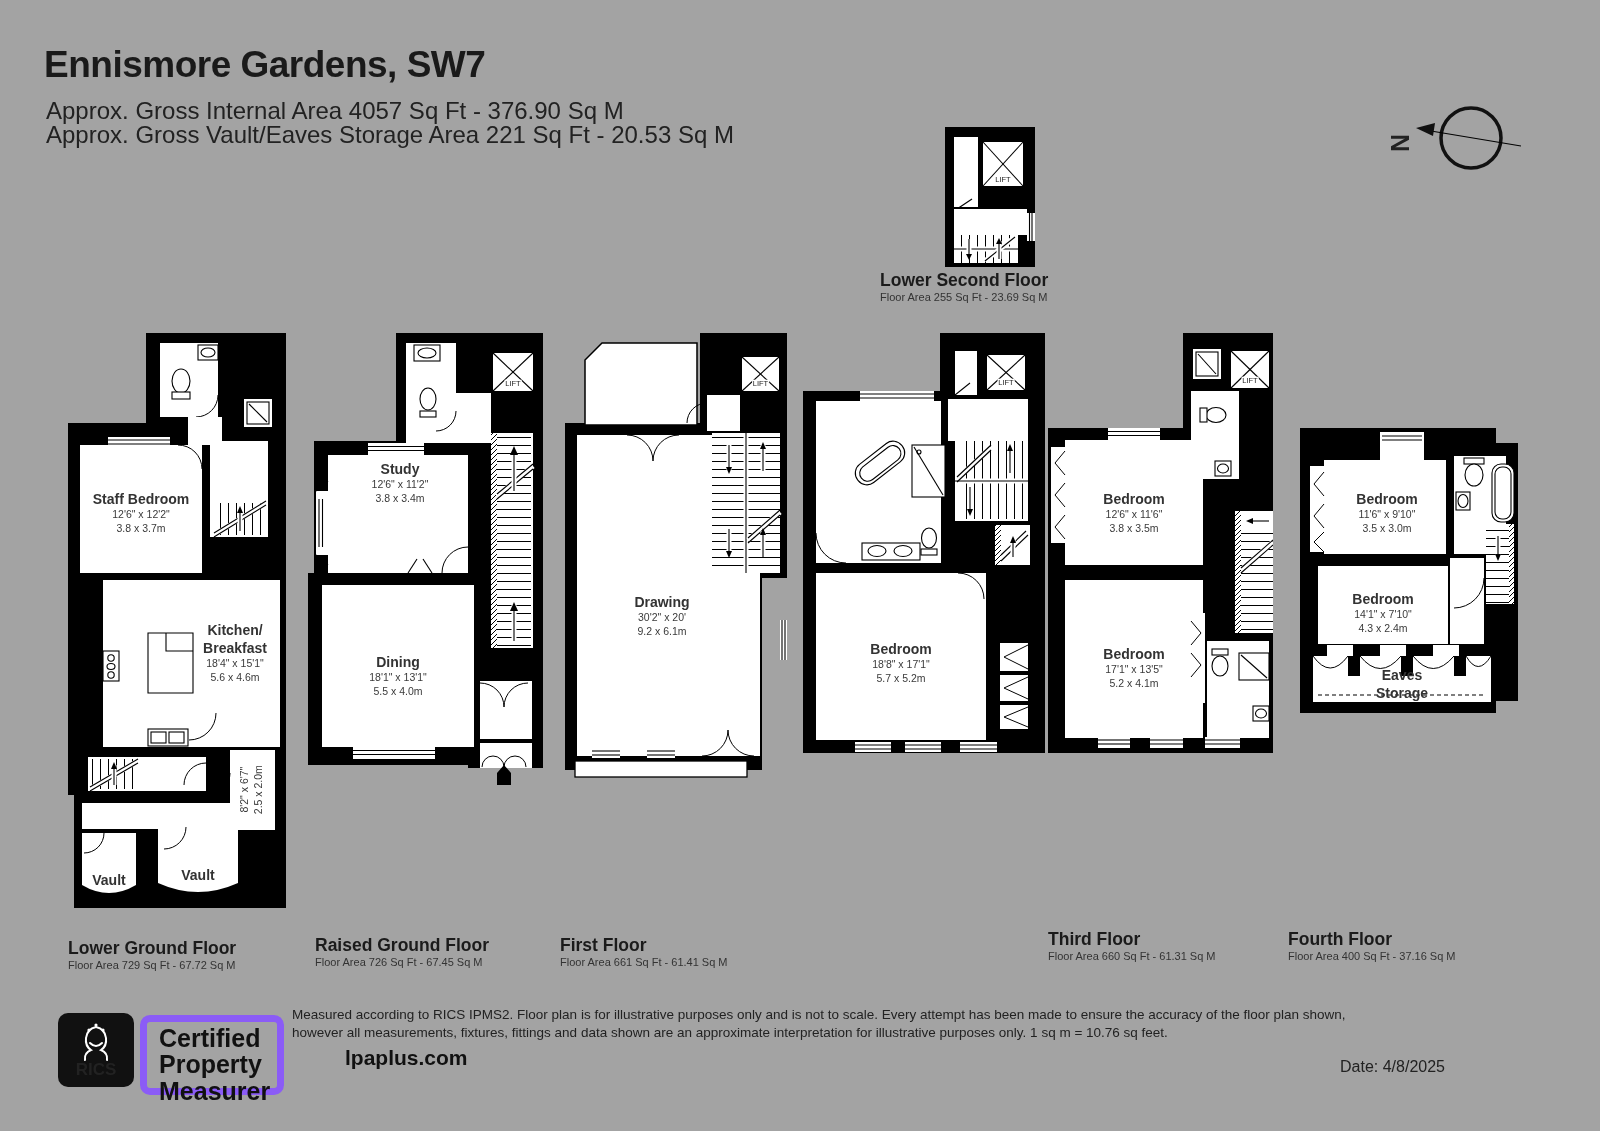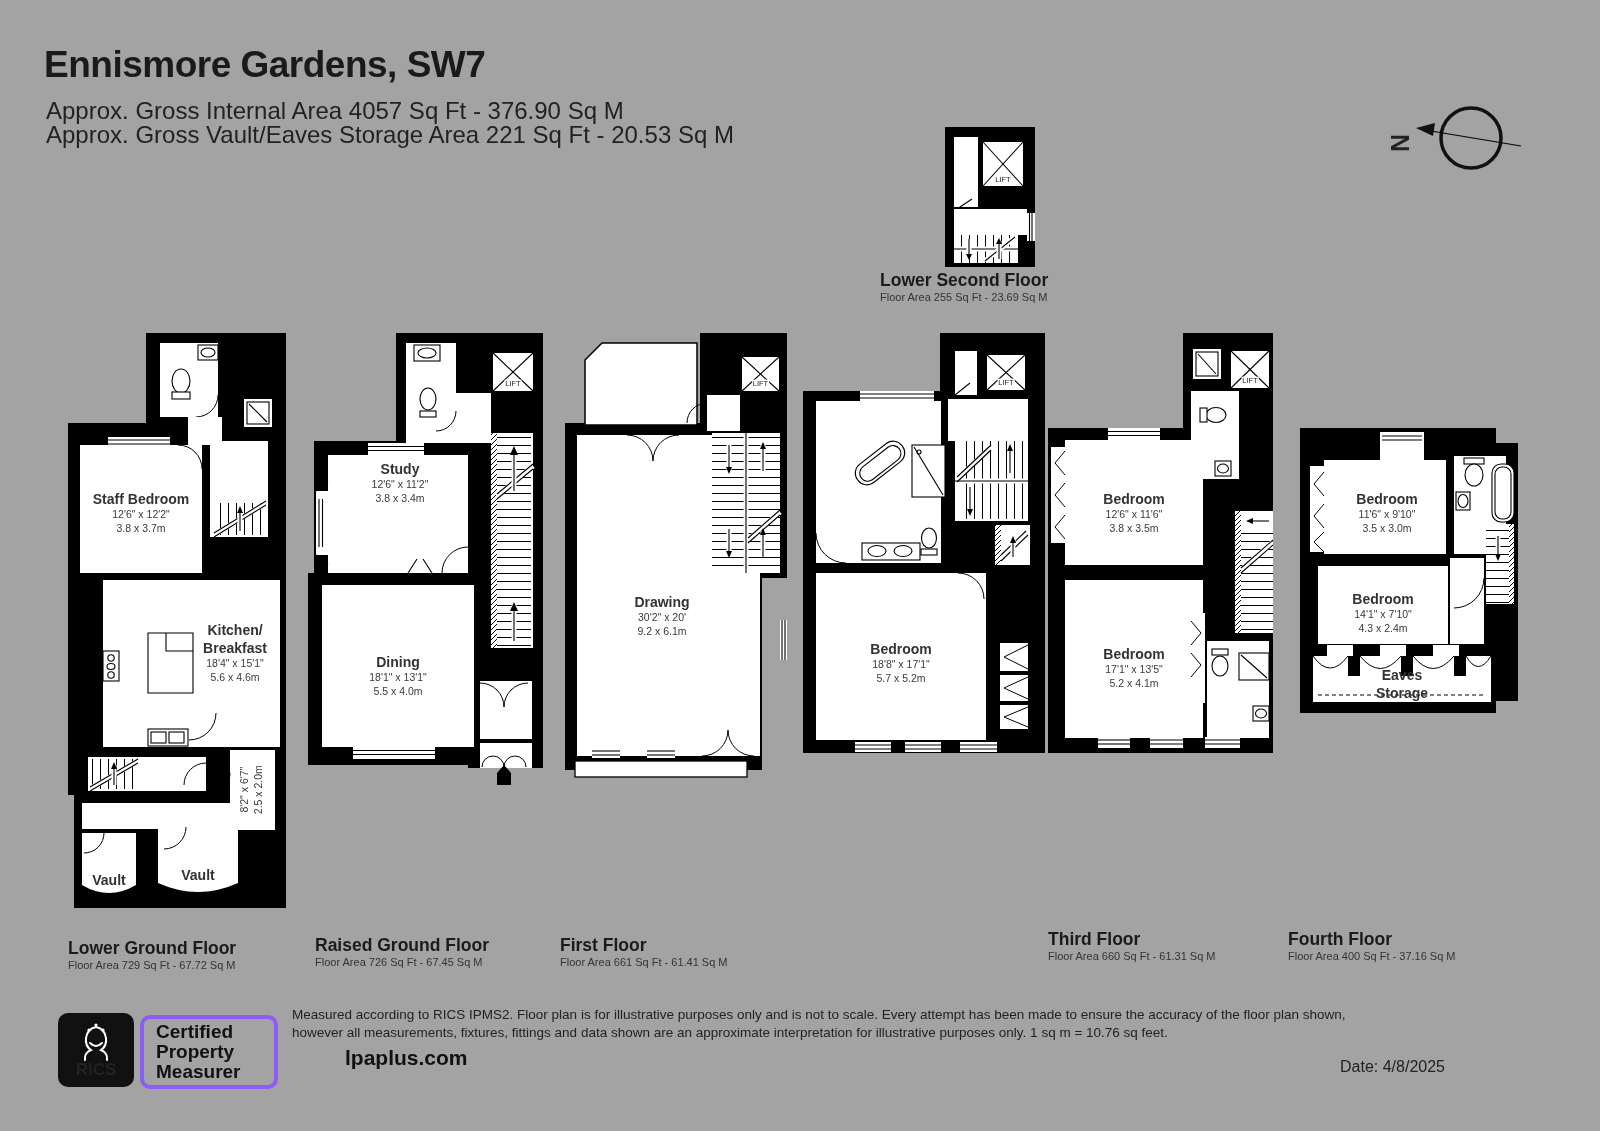--- a/index.html
+++ b/index.html
@@ -20,22 +20,22 @@
   
   .room-label{position:absolute;text-align:center;color:#3a3a3a;line-height:1.3;}
   .rn{font-weight:700;font-size:14px;color:#333;}
   .rd{font-size:10.5px;}
   .rot{transform:rotate(-90deg);transform-origin:center center;}
   
   .floor-caption{position:absolute;text-align:left;width:220px;}
   .fc-title{font-size:17.5px;font-weight:700;color:#1b1b1b;}
   .fc-area{font-size:11px;color:#333;margin-top:0;}
   
-  #badge{position:absolute;left:140px;top:1015px;width:118px;height:60px;border:4px solid #8b5cf6;
-         border-radius:10px;padding:3px 0 3px 12px;font-size:19px;font-weight:700;line-height:1.05;color:#111;}
+  #badge{position:absolute;left:140px;top:1015px;width:118px;height:60px;border:7px solid #8b5cf6;
+         border-radius:10px;padding:3px 0 3px 12px;font-size:25px;font-weight:700;line-height:1.05;color:#111;}
   #disc1,#disc2{position:absolute;left:292px;font-size:13.5px;color:#222;}
   #brand{position:absolute;left:297px;top:1046px;font-size:21px;font-weight:700;color:#111;margin-left:48px;}
   #datebox{position:absolute;left:1340px;top:1058px;width:200px;text-align:left;font-size:16px;color:#222;}
 </style>
 </head>
 <body>
 
 <div id="page">
 
   <svg width="0" height="0" style="position:absolute">

